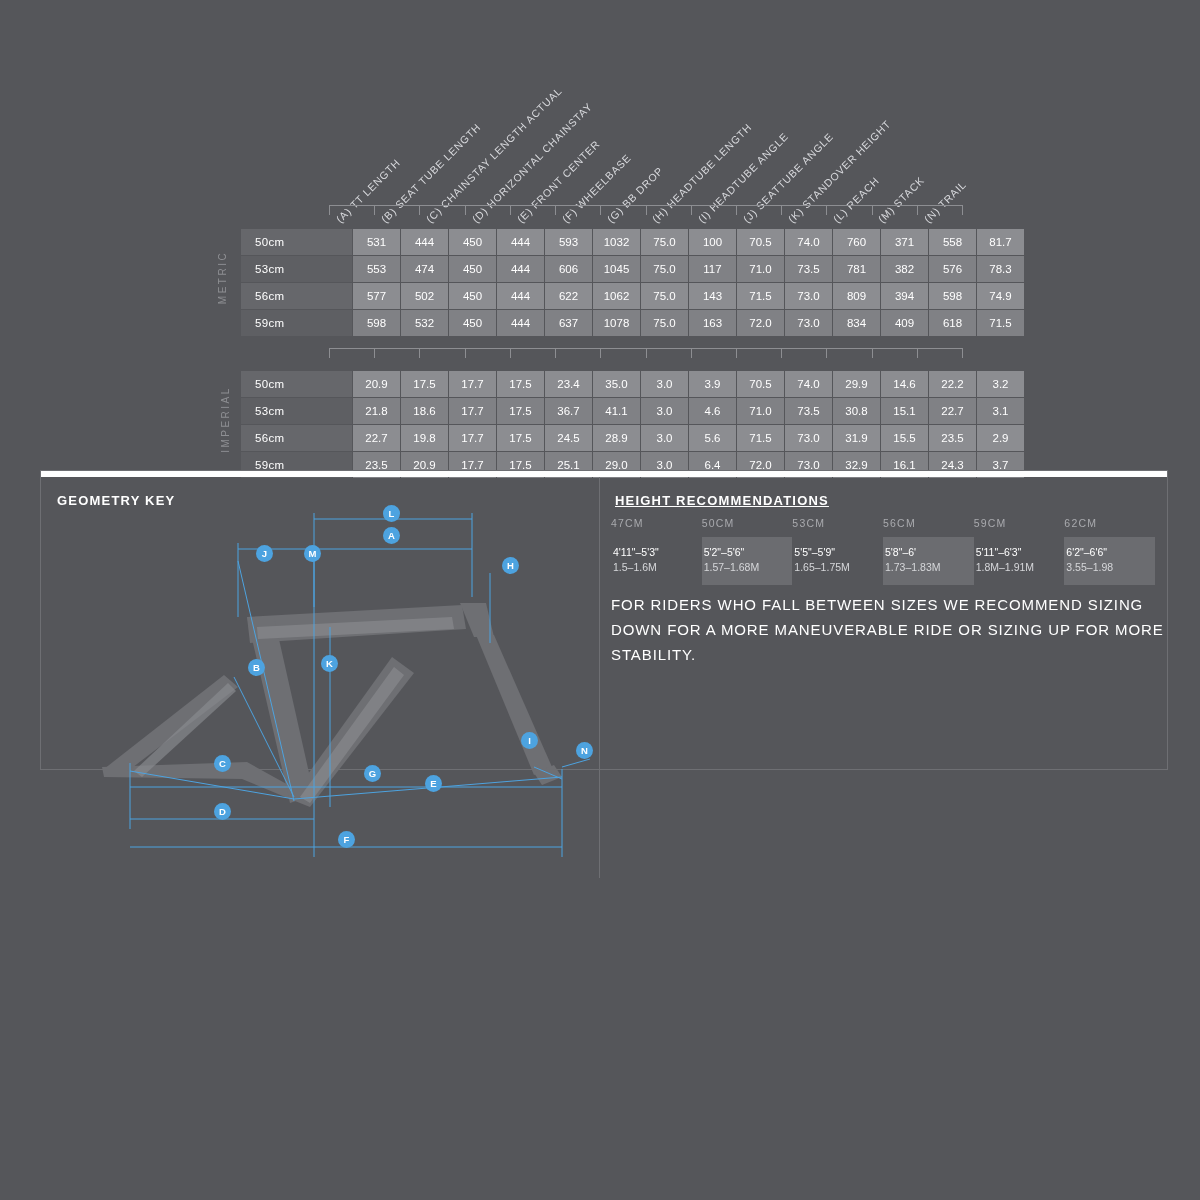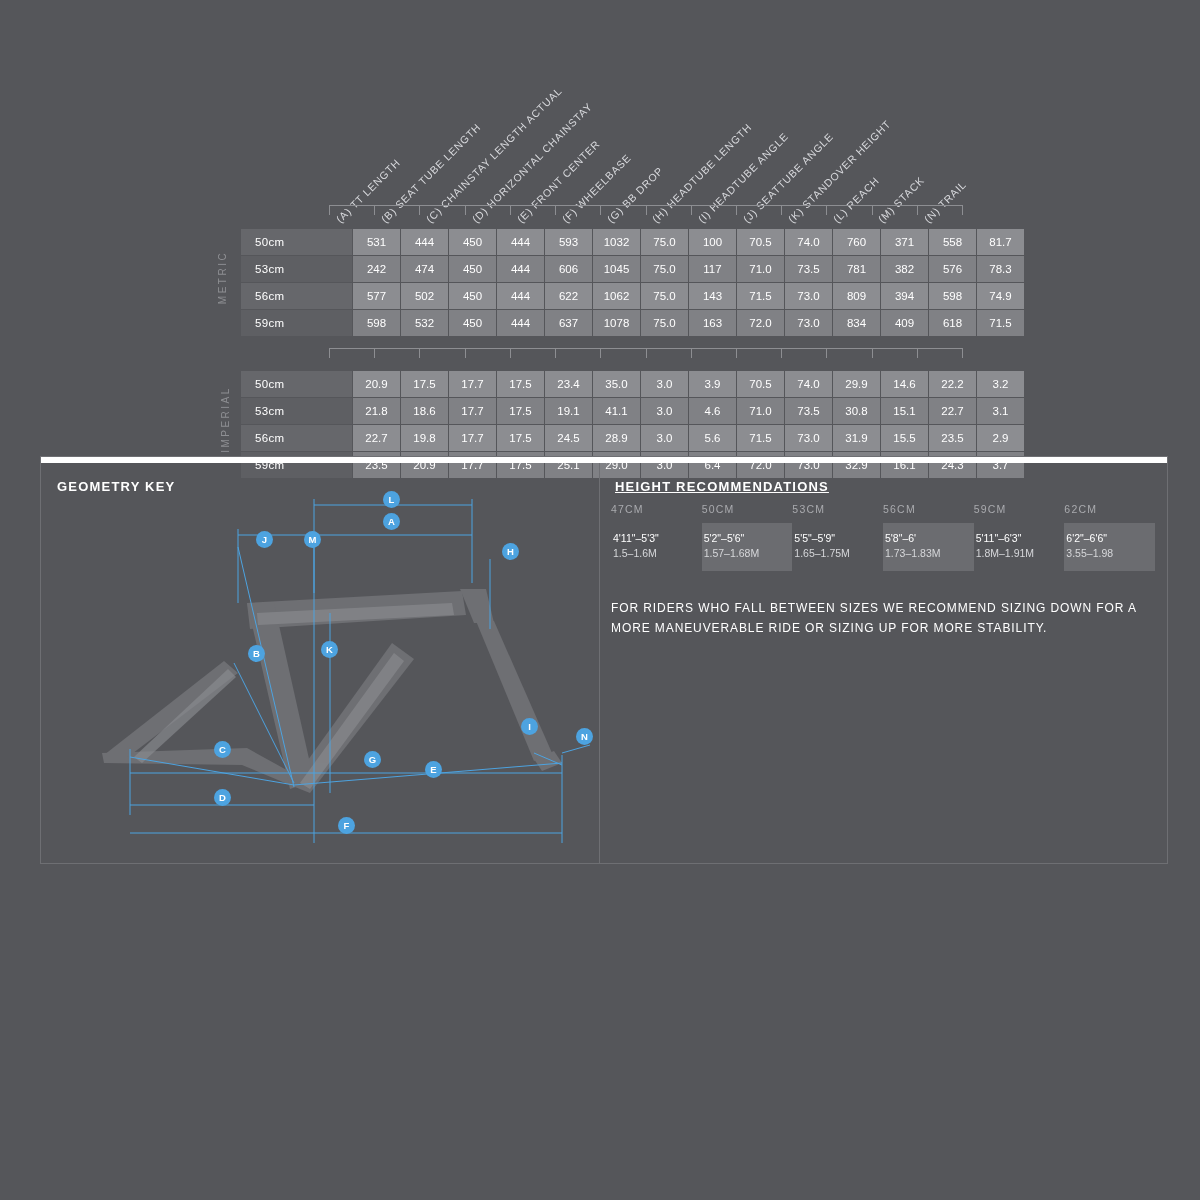--- a/index.html
+++ b/index.html
@@ -88,23 +88,23 @@
     letter-spacing: 2.5px;
     transform: rotate(-90deg);
     transform-origin: center center;
     white-space: nowrap;
   }
 
   
   .panel {
     position: absolute;
     left: 40px;
-    top: 456px;
+    top: 470px;
     width: 1128px;
-    height: 408px;
+    height: 300px;
     border: 1px solid #6e6f73;
     box-sizing: border-box;
   }
   .panel-top-bar {
     position: absolute;
     left: 0; top: 0;
     width: 100%;
     height: 6px;
     background: #ffffff;
   }
@@ -151,25 +151,24 @@
     color: #ffffff;
     font-size: 10.5px;
     line-height: 1.45;
   }
   .hr-box.shaded { background: #6b6c70; }
   .hr-range2 { color: #d6d7da; }
 
   .hr-note {
     position: absolute;
     color: #ffffff;
-    font-size: 12px;
+    font-size: 15px;
     letter-spacing: 0.9px;
     line-height: 1.65;
     width: 560px;
-    margin-top: 20px;
   }
   #hr-note-1 { left: 570px; top: 122px; }
   #hr-note-2 { left: 570px; top: 163px; }
 
   
   #bike-diagram {
     position: absolute;
     left: 1px;
     top: 6px;
     width: 557px;
@@ -263,21 +262,21 @@
             <td class="val">100</td>
             <td class="val">70.5</td>
             <td class="val">74.0</td>
             <td class="val">760</td>
             <td class="val">371</td>
             <td class="val">558</td>
             <td class="val">81.7</td>
           </tr>
           <tr class="alt">
             <td class="sizecell">53cm</td>
-            <td class="val">242</td>
+            <td class="val">553</td>
             <td class="val">474</td>
             <td class="val">450</td>
             <td class="val">444</td>
             <td class="val">606</td>
             <td class="val">1045</td>
             <td class="val">75.0</td>
             <td class="val">117</td>
             <td class="val">71.0</td>
             <td class="val">73.5</td>
             <td class="val">781</td>
@@ -343,21 +342,21 @@
             <td class="val">14.6</td>
             <td class="val">22.2</td>
             <td class="val">3.2</td>
           </tr>
           <tr class="alt">
             <td class="sizecell">53cm</td>
             <td class="val">21.8</td>
             <td class="val">18.6</td>
             <td class="val">17.7</td>
             <td class="val">17.5</td>
-            <td class="val">19.1</td>
+            <td class="val">36.7</td>
             <td class="val">41.1</td>
             <td class="val">3.0</td>
             <td class="val">4.6</td>
             <td class="val">71.0</td>
             <td class="val">73.5</td>
             <td class="val">30.8</td>
             <td class="val">15.1</td>
             <td class="val">22.7</td>
             <td class="val">3.1</td>
           </tr>

